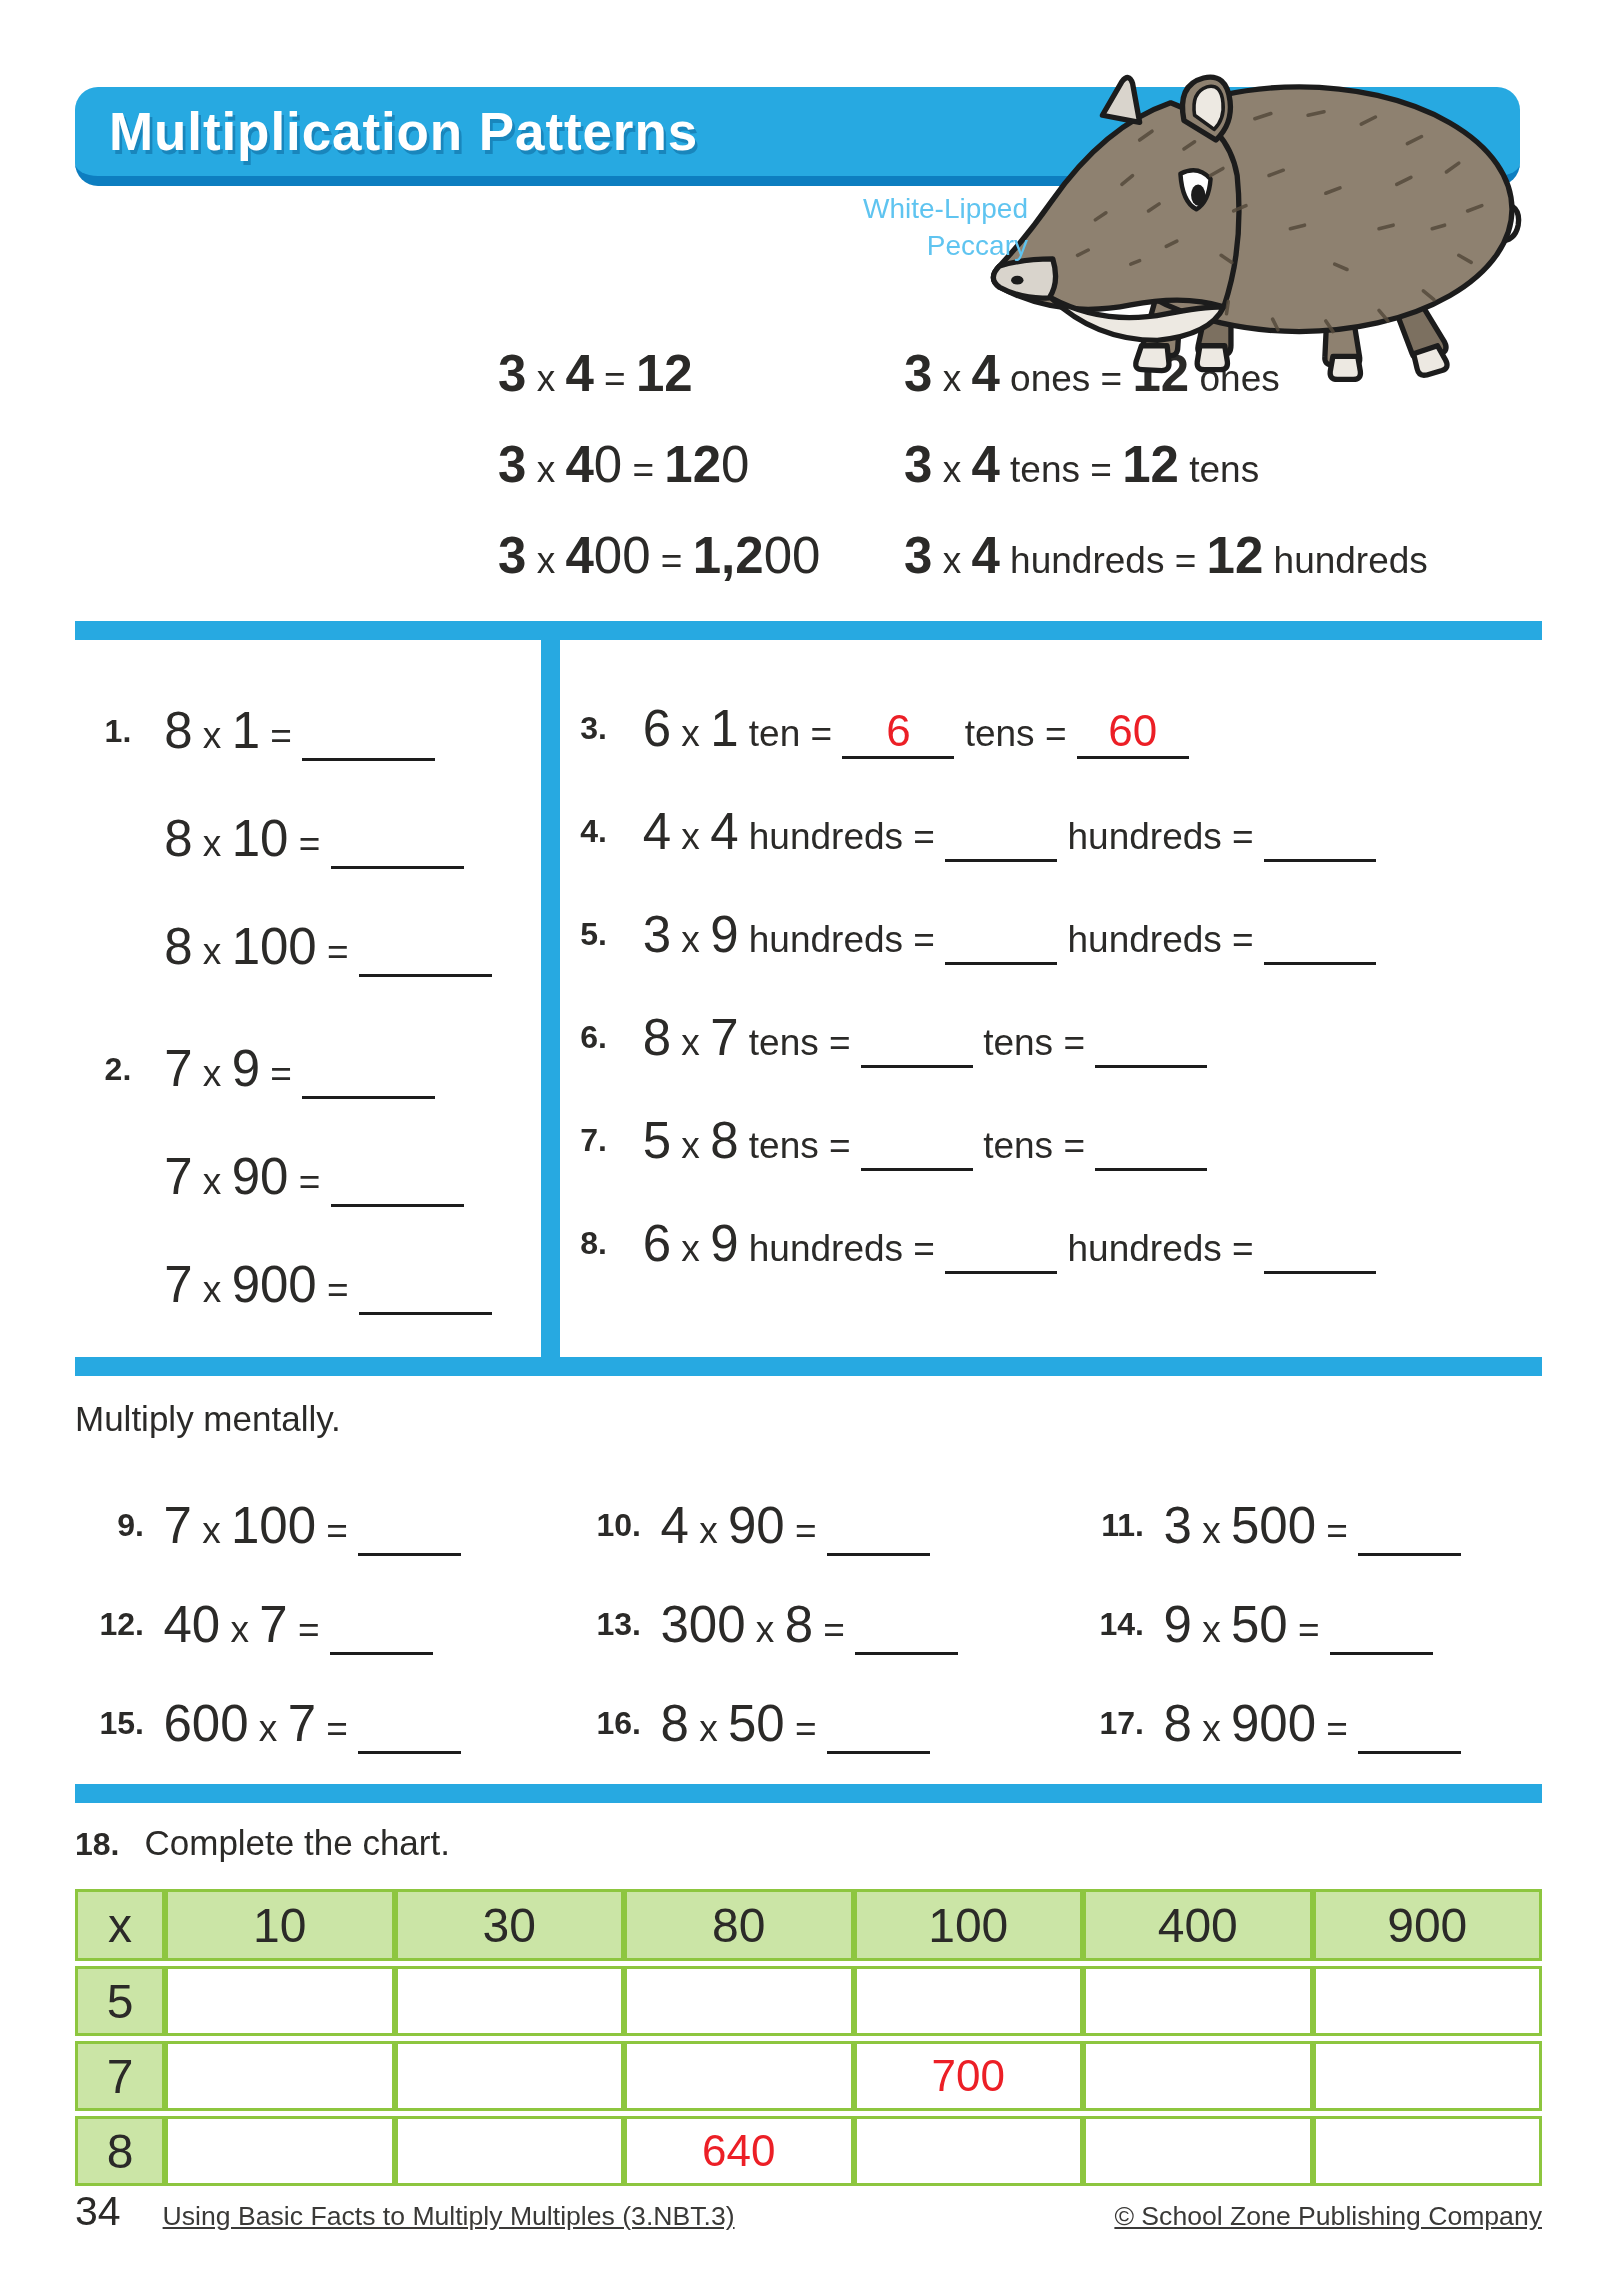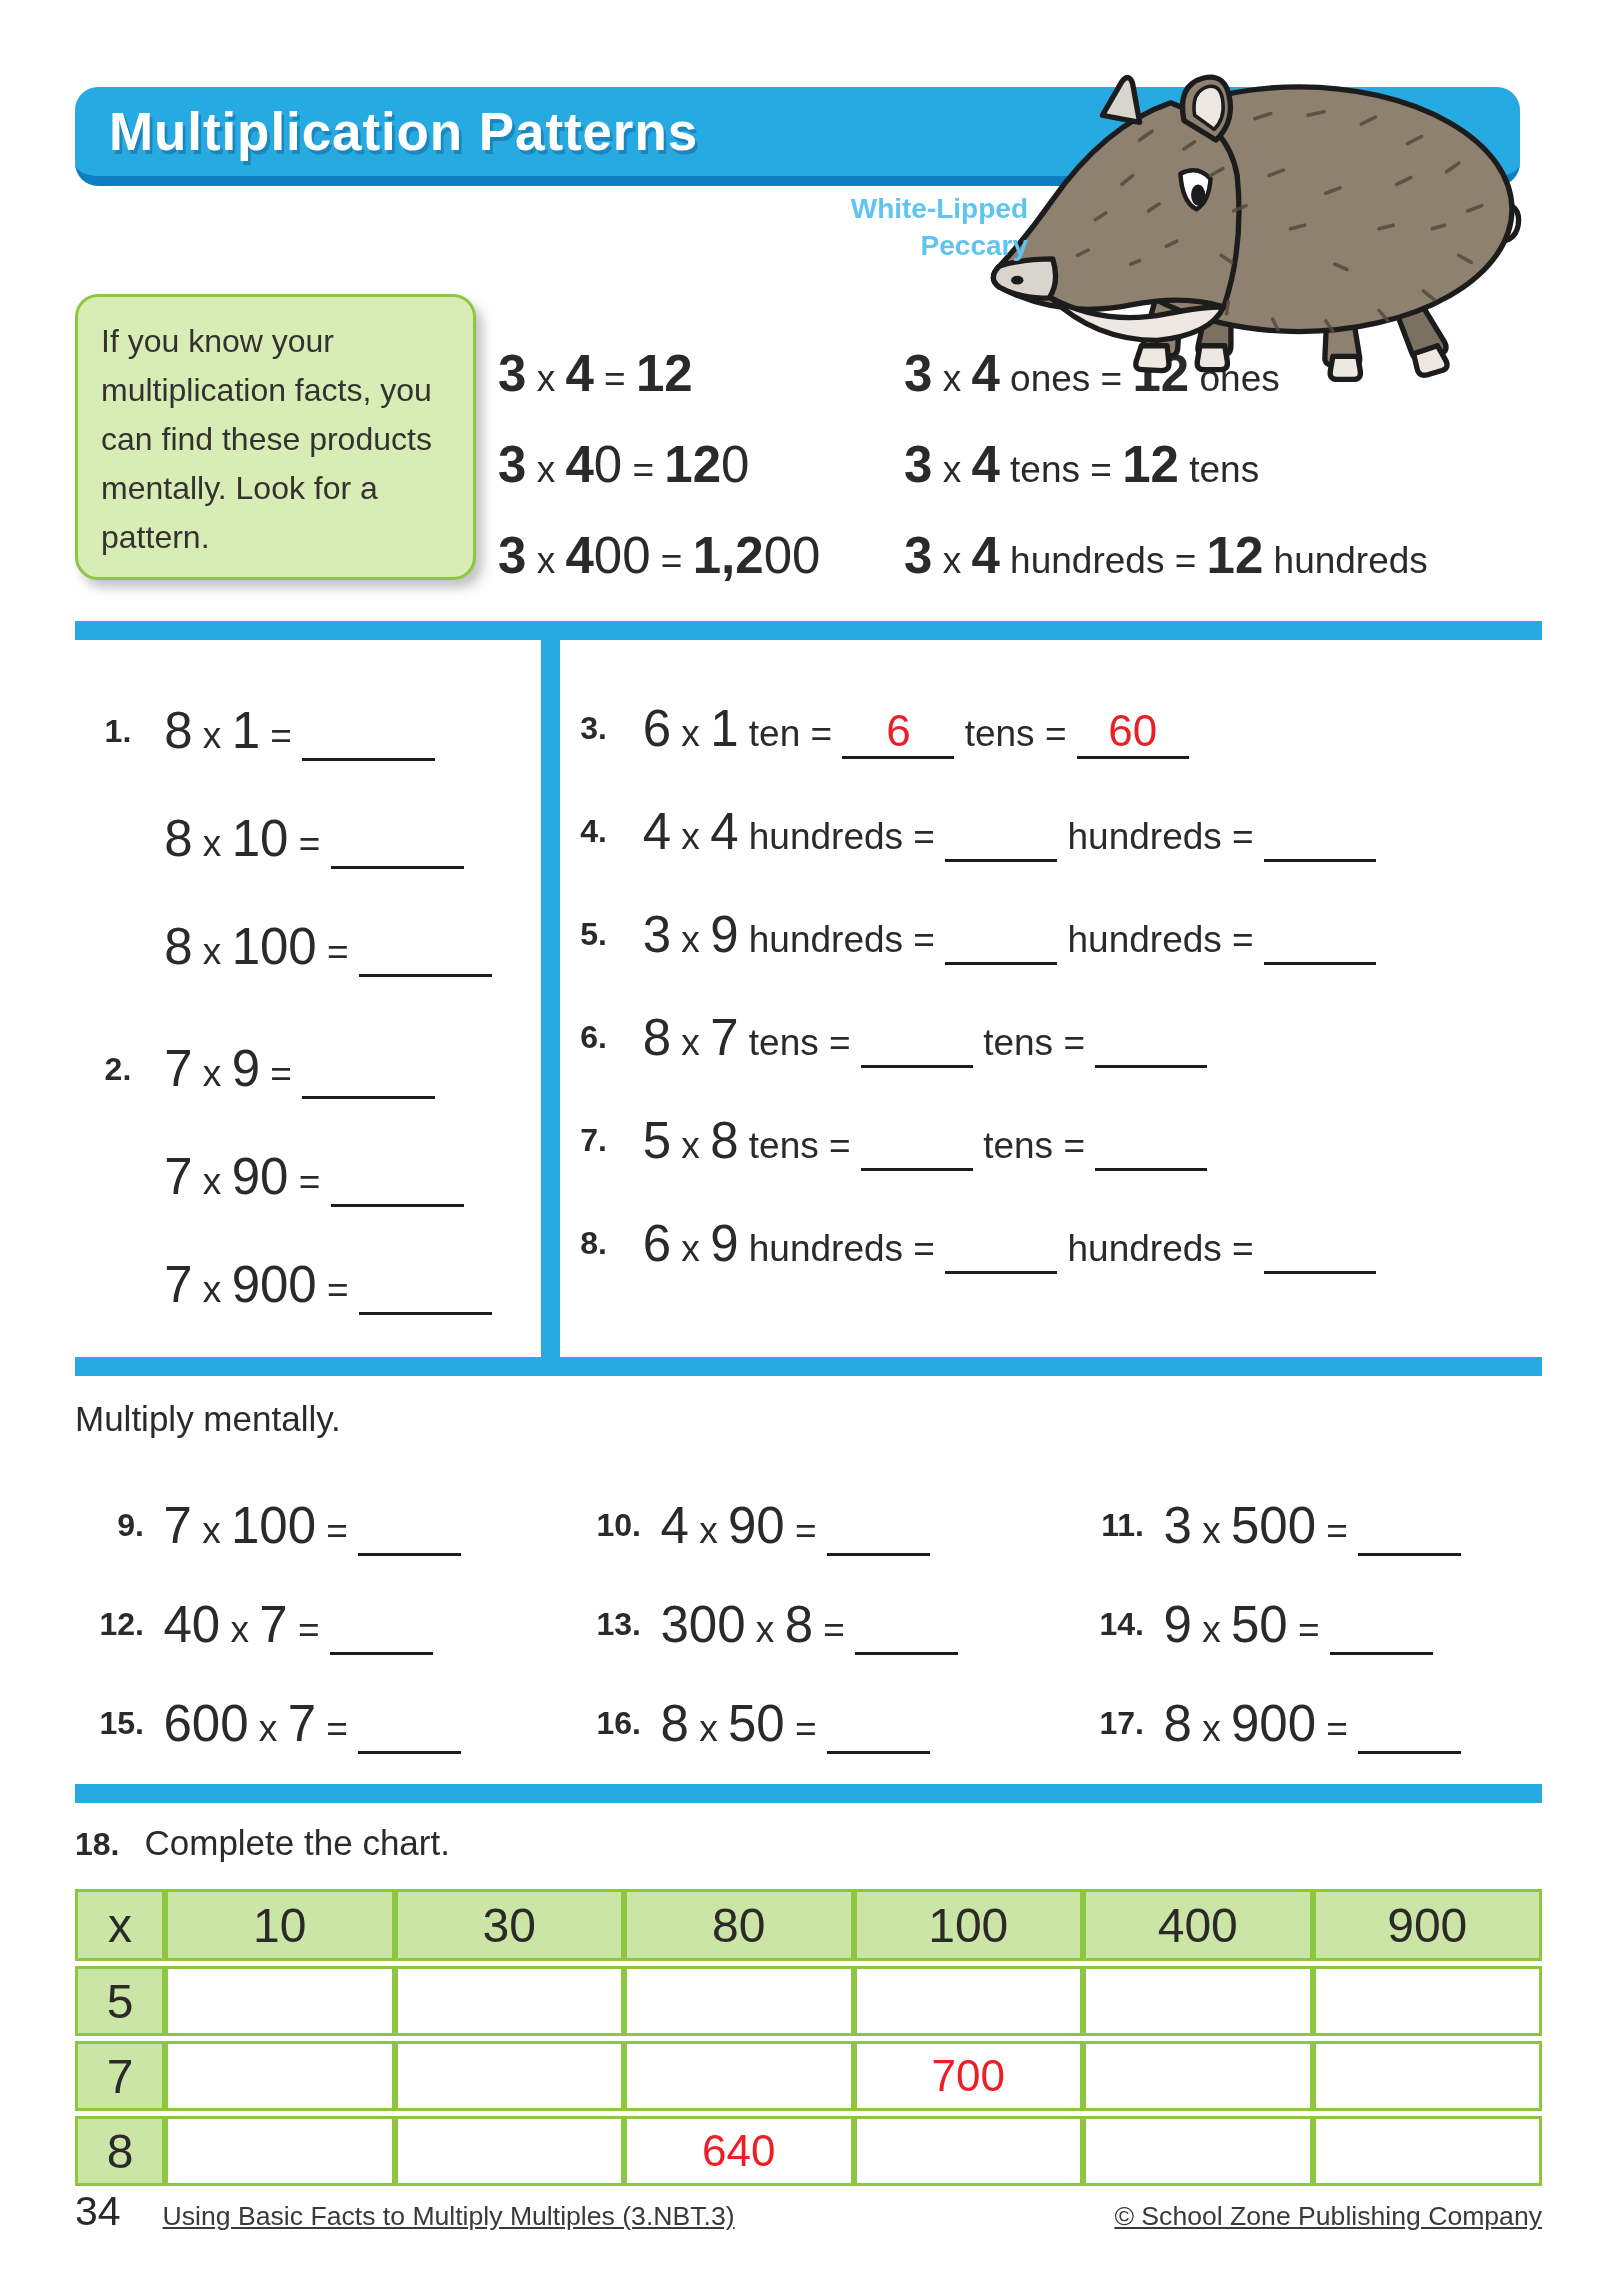--- a/index.html
+++ b/index.html
@@ -13,21 +13,21 @@
 
   
   .titlebar{position:absolute;left:75px;top:87px;width:1445px;height:89px;
     background:var(--blue);border-bottom:10.6px solid var(--blue-dark);
     border-radius:23px;z-index:1;}
   .titlebar .title{display:block;padding-left:34px;line-height:89px;
     font-size:53px;font-weight:700;color:#fff;letter-spacing:0.9px;
     text-shadow:2.7px 4.4px 0 rgba(9,92,145,0.45);}
 
   .animal-label{position:absolute;left:780px;top:190px;width:248px;text-align:right;
-    font-size:28px;font-weight:700;color:var(--light-blue);line-height:37px;z-index:6;}
+    font-size:28px;font-weight:400;color:var(--light-blue);line-height:37px;z-index:6;}
 
   .peccary{position:absolute;left:918px;top:69px;width:625px;height:315px;z-index:5;}
   .peccary svg{width:100%;height:100%;}
 
   
   .intro{position:absolute;left:75px;top:294px;width:401px;height:286px;
     box-sizing:border-box;background:var(--green-fill);border:3.5px solid var(--green);
     border-radius:23px;padding:19.5px 23px;font-size:32px;line-height:49px;color:#33322f;
     box-shadow:6.2px 8px 10.6px rgba(110,110,110,0.4);}
 
@@ -168,23 +168,20 @@
         <path d="M200,170 l12,-8"></path>
           <path d="M180,210 l12,-6"></path>
           <path d="M260,160 l12,-8"></path>
         <path d="M280,200 l12,-6"></path>
           <path d="M240,220 l10,-4"></path>
           <path d="M300,90 l12,-8"></path>
       </g>
     </svg>
   </div>
 
-  <div class="intro">
-    <span>If you know your multiplication facts, you can find these products mentally. Look for a pattern.</span>
-  </div>
 
   <div class="examples">
     <div id="ex-grid">
         <div class="ex-line">
           <span class="runs"><span class="r-b">3</span><span class="r-x"> x </span><span class="r-b">4</span><span class="r-w"> = </span><span class="r-b">12</span></span>
         </div>
         <div class="ex-line">
           <span class="runs"><span class="r-b">3</span><span class="r-x"> x </span><span class="r-b">4</span><span class="r-w"> ones = </span><span class="r-b">12</span><span class="r-w"> ones</span></span>
         </div>
         <div class="ex-line">

